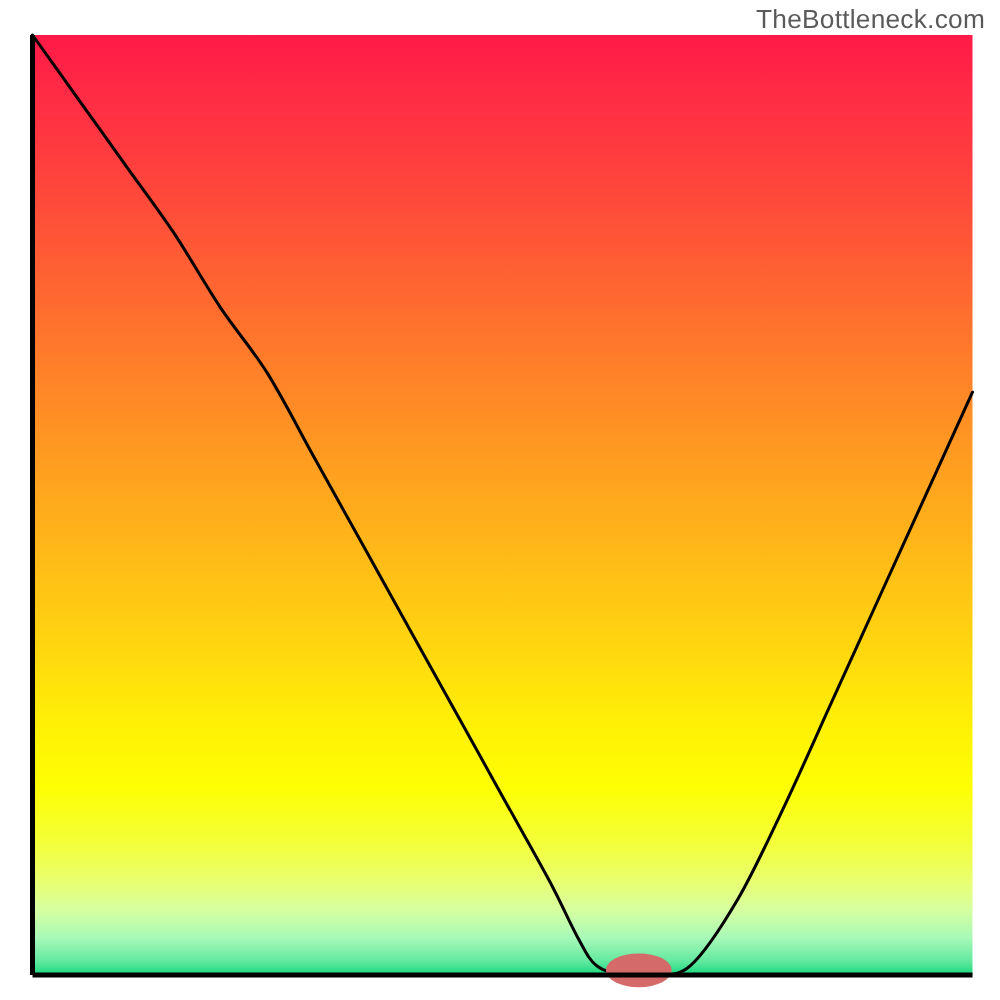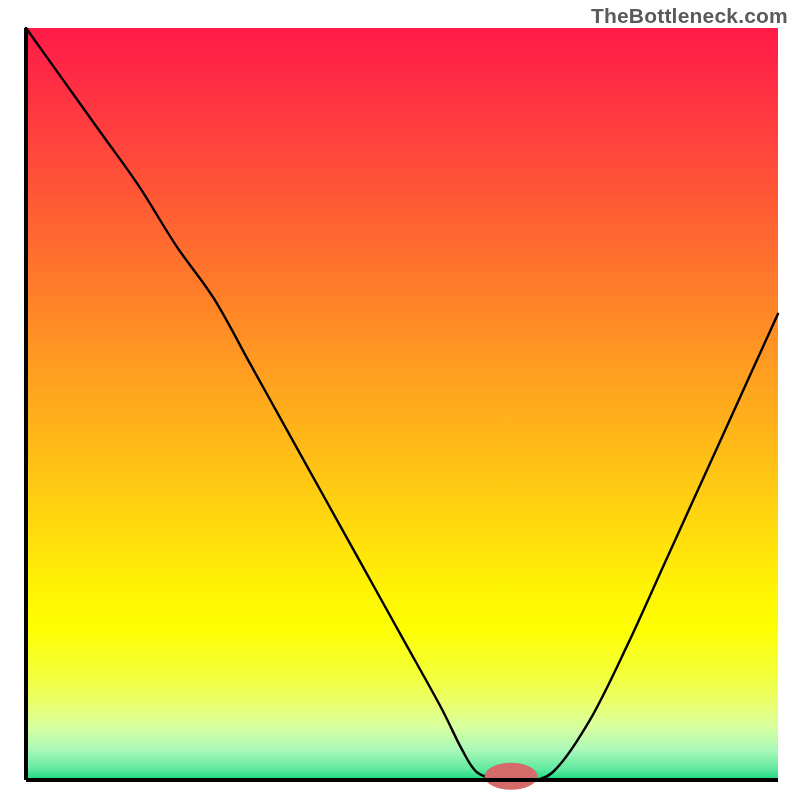--- a/index.html
+++ b/index.html
@@ -13,21 +13,21 @@
   .container {
     position: relative;
     width: 800px;
     height: 800px;
   }
   .watermark {
     position: absolute;
     top: 4px;
     right: 12px;
     font-size: 21px;
-    font-weight: bold;
+    font-weight: normal;
     color: #5a5a5a;
     letter-spacing: 0.2px;
   }
   svg {
     display: block;
   }
 </style>
 </head>
 <body>
 

